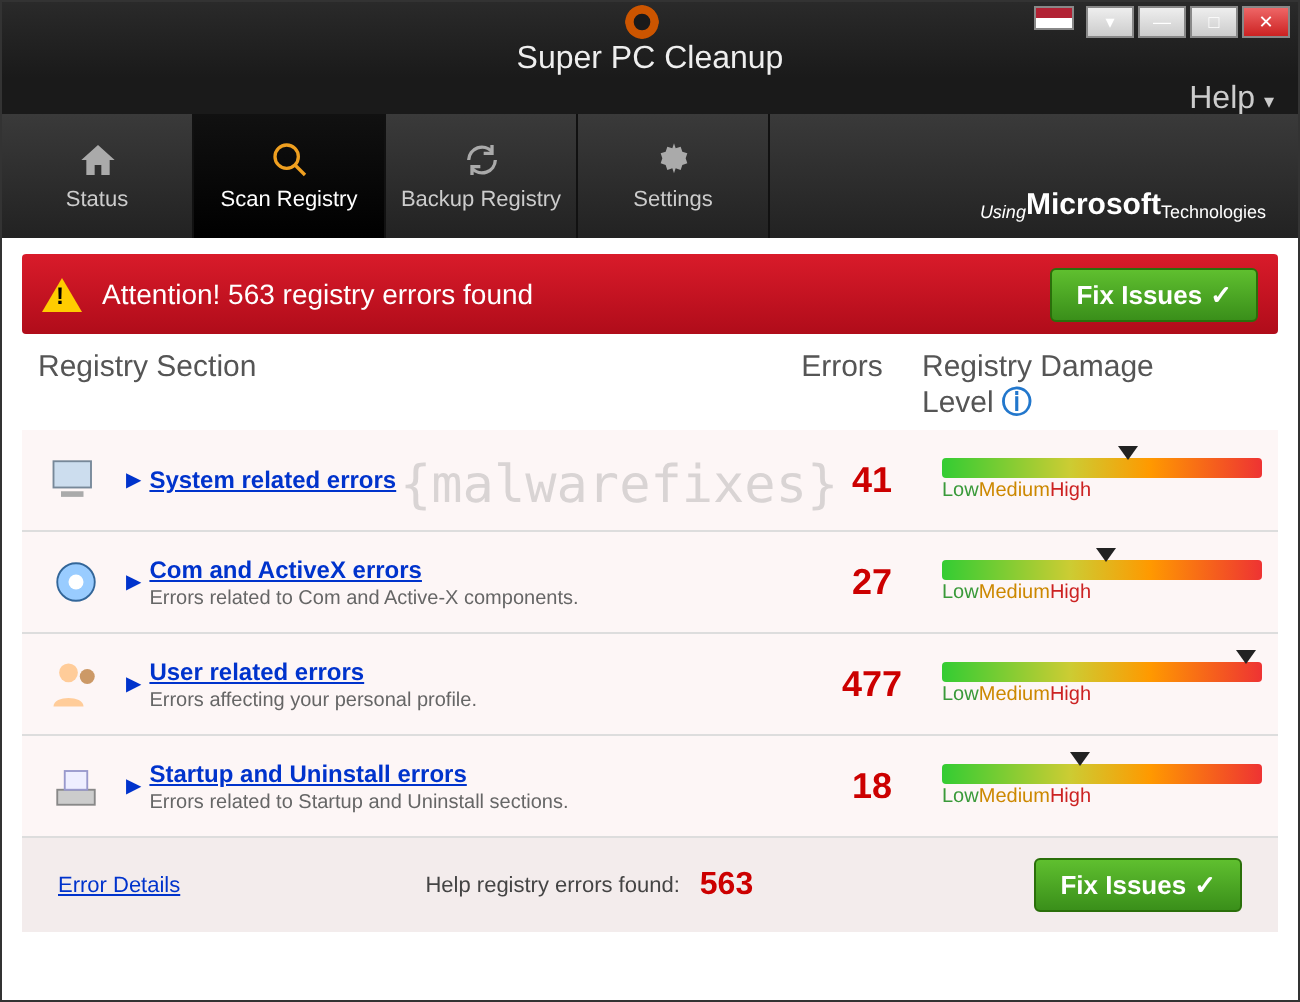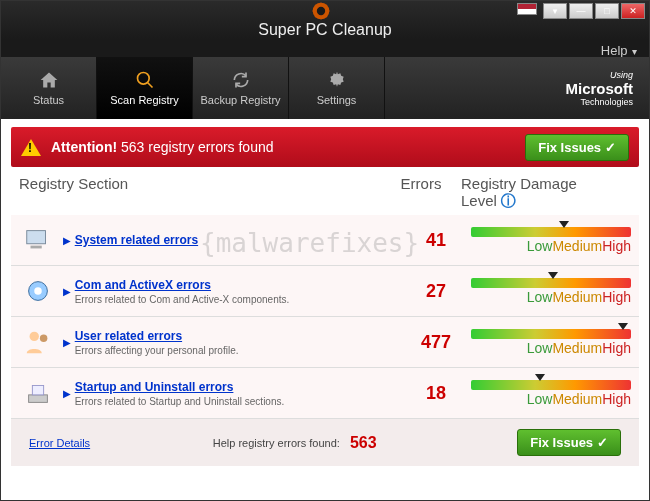--- a/index.html
+++ b/index.html
@@ -6,52 +6,52 @@
 body { background: #fff; width: 650px; height: 501px; overflow: hidden; }
 .window { width: 650px; height: 501px; border: 1px solid #333; background: #fff; display: flex; flex-direction: column; }
 .titlebar { background: linear-gradient(#2a2a2a, #1a1a1a); height: 38px; display: flex; align-items: center; padding: 0 8px; color: #fff; position: relative; flex-direction: column; }
 .app-icon { width: 22px; height: 22px; margin-right: 8px; }
 .app-title { font-size: 16px; font-weight: normal; color: #eee; }
 .win-controls { position: absolute; right: 4px; top: 2px; display: flex; gap: 2px; }
 .win-btn { width: 24px; height: 16px; border: 1px solid #888; background: linear-gradient(#eee,#ccc); font-size: 9px; text-align: center; line-height: 14px; cursor: pointer; }
 .win-btn.close { background: linear-gradient(#e66,#c22); color: #fff; }
 .flag { width: 20px; height: 12px; background: linear-gradient(to bottom, #b22234 0%, #b22234 50%, #fff 50%, #fff 100%); margin-right: 4px; border:1px solid #888;}
 .help-row { background: #1a1a1a; height: 18px; text-align: right; padding: 2px 12px; }
-.help-link { color: #ccc; font-size: 13px; cursor: pointer; }
+.help-link { color: #ccc; font-size: 16px; cursor: pointer; }
 .navbar { background: linear-gradient(#3a3a3a,#222); height: 62px; display: flex; align-items: stretch; }
 .nav-tab { width: 96px; display: flex; flex-direction: column; align-items: center; justify-content: center; color: #ccc; font-size: 11px; border-right: 1px solid #111; cursor: pointer; gap: 4px; }
 .nav-tab.active { background: linear-gradient(#111,#000); color: #fff; }
 .nav-icon { width: 20px; height: 20px; }
-.ms-logo { margin-left: auto; padding: 8px 16px; color: #fff; text-align: right; display:flex; flex-direction:column; align-items:flex-end; justify-content:center;}
+.ms-logo { margin-left: auto; padding: 8px 16px; color: #fff; text-align: right; display:flex; flex-direction:row; align-items:flex-end; justify-content:center;}
 .ms-using { font-size: 9px; font-style: italic; }
 .ms-name { font-size: 15px; font-weight: bold; }
 .ms-tech { font-size: 9px; }
 .alert-bar { background: linear-gradient(#d91b2a,#b00c1a); height: 40px; margin: 8px 10px 0 10px; display: flex; align-items: center; padding: 0 10px; color: #fff; border-radius: 2px; }
 .alert-tri { width:0;height:0;border-left:10px solid transparent;border-right:10px solid transparent;border-bottom:17px solid #ffcc00; margin-right:10px; position:relative;}
 .alert-tri::after{content:"!";position:absolute;left:-3px;top:2px;color:#000;font-weight:bold;font-size:12px;}
 .alert-text { font-size: 14px; }
-.alert-text b { font-weight: bold; }
+.alert-text b { font-weight: normal; }
 .fix-btn { margin-left: auto; background: linear-gradient(#5fbf2f,#3a8f1a); border: 1px solid #2a6f0a; color: #fff; font-weight: bold; font-size: 13px; padding: 5px 12px; border-radius: 3px; cursor: pointer; display:flex; align-items:center; gap:4px;}
 .headers { display: flex; padding: 8px 18px 4px 18px; font-size: 15px; color: #555; }
 .h-section { flex: 1; }
 .h-errors { width: 80px; text-align: center; }
 .h-damage { width: 170px; }
 .info-icon { color: #2277cc; font-weight: bold; margin-left: 4px; cursor:pointer;}
 .rows { padding: 0 10px; }
 .row { display: flex; align-items: center; padding: 8px 8px; border-bottom: 1px solid #ddd; background: #fdf6f6; }
 .row-icon { width: 38px; height: 34px; margin-right: 6px; display:flex;align-items:center;justify-content:center;}
 .row-arrow { color: #0033cc; font-size: 10px; margin-right: 4px; }
 .row-text { flex: 1; }
 .row-title { color: #0033cc; text-decoration: underline; font-size: 12px; font-weight: bold; cursor: pointer; }
 .row-desc { font-size: 10px; color: #666; margin-top: 2px; }
 .row-errors { width: 70px; text-align: center; color: #cc0000; font-size: 18px; font-weight: bold; }
 .gauge { width: 160px; }
 .gauge-bar { height: 10px; background: linear-gradient(to right, #3c3 0%, #cc3 40%, #f90 65%, #e33 100%); position: relative; border-radius: 2px; }
 .gauge-ptr { position: absolute; top: -6px; width: 0; height: 0; border-left: 5px solid transparent; border-right: 5px solid transparent; border-top: 7px solid #222; }
-.gauge-labels { display: flex; justify-content: flex-end; font-size: 14px; margin-top: 1px; }
+.gauge-labels { display: flex; justify-content: flex-start; font-size: 10px; margin-top: 1px; }
 .gl-low { color: #3a9a3a; } .gl-med { color: #cc8800; } .gl-high { color: #cc2222; }
 .footer { display: flex; align-items: center; padding: 10px 18px; background: #f3ecec; margin: 0 10px 10px 10px; }
 .err-details { color: #0033cc; text-decoration: underline; font-size: 11px; cursor: pointer; }
 .total-label { margin-left: auto; font-size: 11px; color: #444; margin-right: 10px; }
 .total-num { color: #cc0000; font-size: 16px; font-weight: bold; margin-right: 18px; }
 .watermark { position: absolute; top: 228px; left: 200px; font-size: 26px; color: rgba(150,150,150,0.35); font-family: monospace; pointer-events: none; }
 </style>
 </head>
 <body>
 

